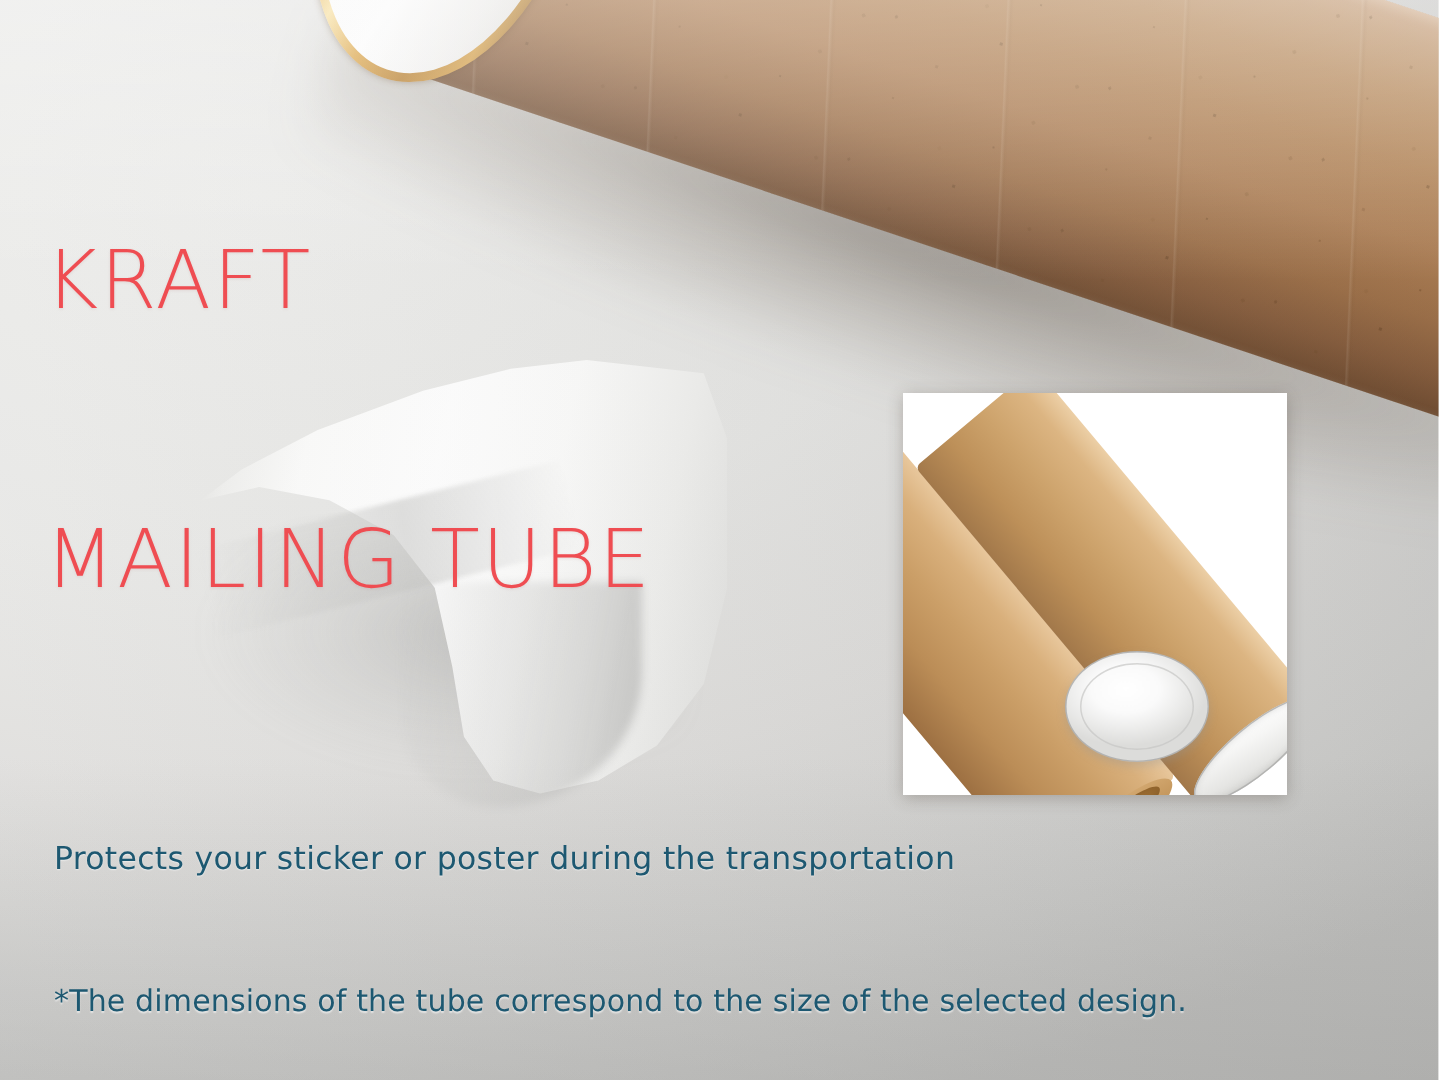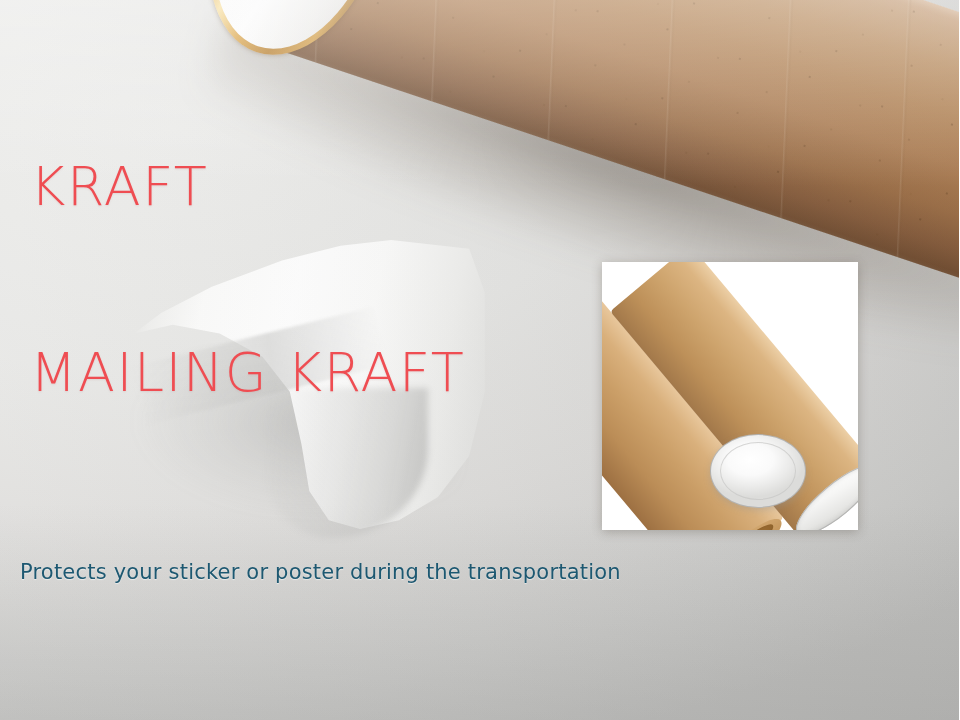--- a/index.html
+++ b/index.html
@@ -251,21 +251,21 @@
     font-weight: 300;
     line-height: 62px;
     letter-spacing: 1.5px;
     white-space: pre;
     text-shadow: 0 1px 2px rgba(180,120,120,0.18);
   }
   .title-line { display: block; }
 
   .body-text {
     position: absolute;
-    left: 20px; top: 557px;
+    left: 36px; top: 557px;
     color: #1d5871;
     font-family: "DejaVu Sans", sans-serif;
     font-size: 21px;
     font-weight: 400;
     line-height: 30px;
     letter-spacing: 0.2px;
     text-shadow: 0 1px 1px rgba(255,255,255,0.55);
   }
   .body-line { display: block; white-space: nowrap; }
 
@@ -318,21 +318,22 @@
         <div class="in-tube-b-cap-rim"></div>
       </div>
       <div class="in-cap-loose">
         <div class="in-cap-loose-inner"></div>
       </div>
     </div>
   </div>
 
   <div class="title">
     <span class="title-line">KRAFT</span>
-    <span class="title-line">MAILING KRAFT</span>
+    <span class="title-line">MAILING TUBE</span>
   </div>
 
   <div class="body-text">
     <span class="body-line">Protects your sticker or poster during the transportation</span>
   </div>
 
+  <div class="footnote">*The dimensions of the tube correspond to the size of the selected design.</div>
 
 </div>
 
 </body></html>

